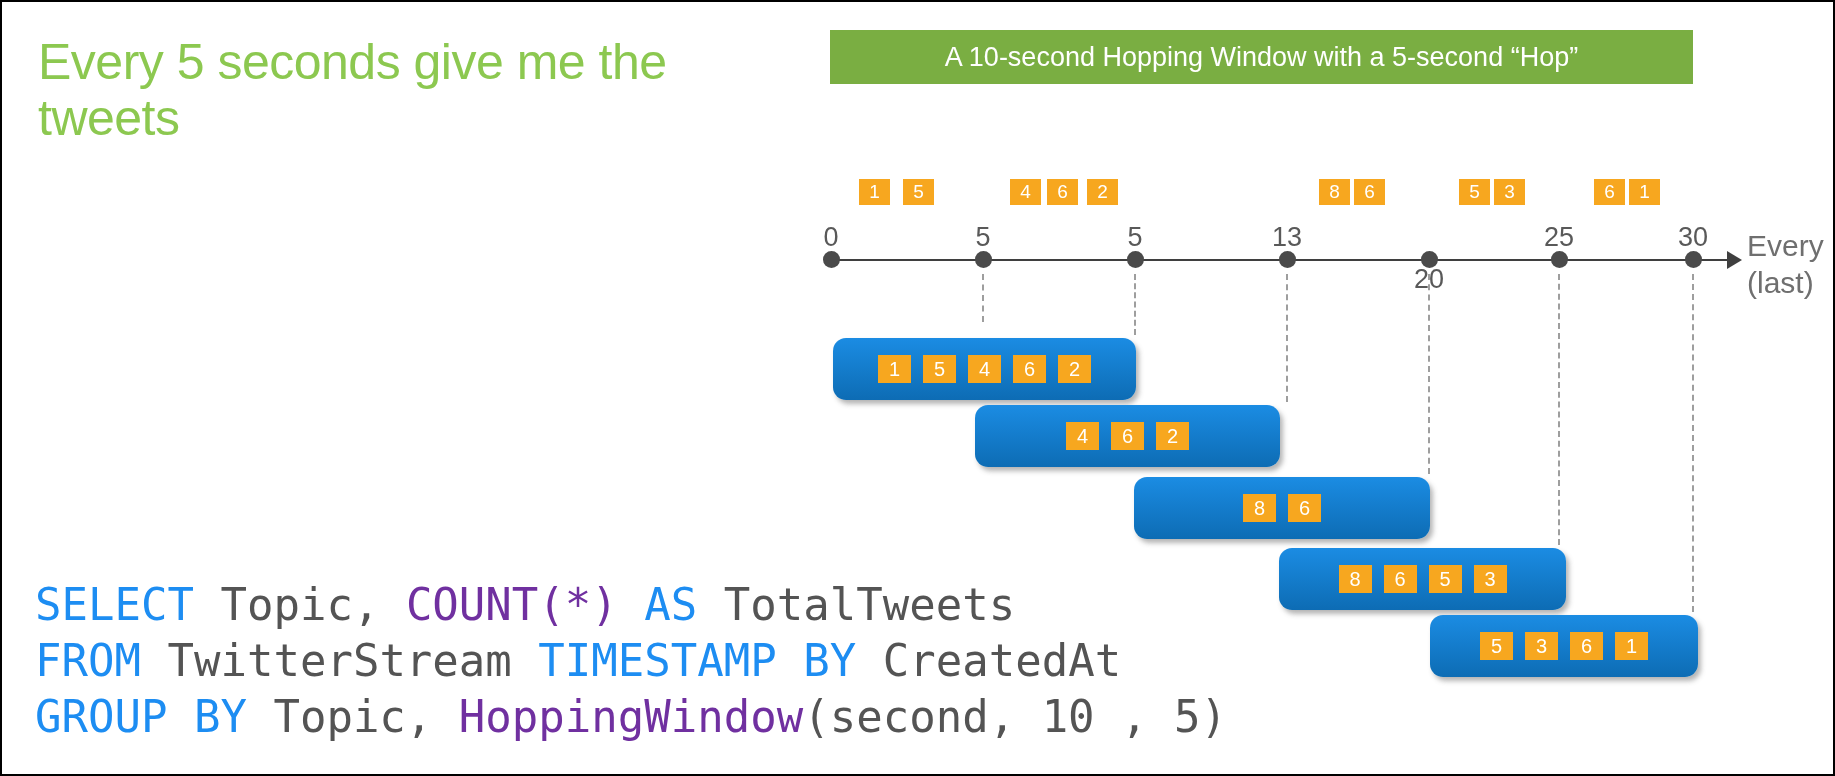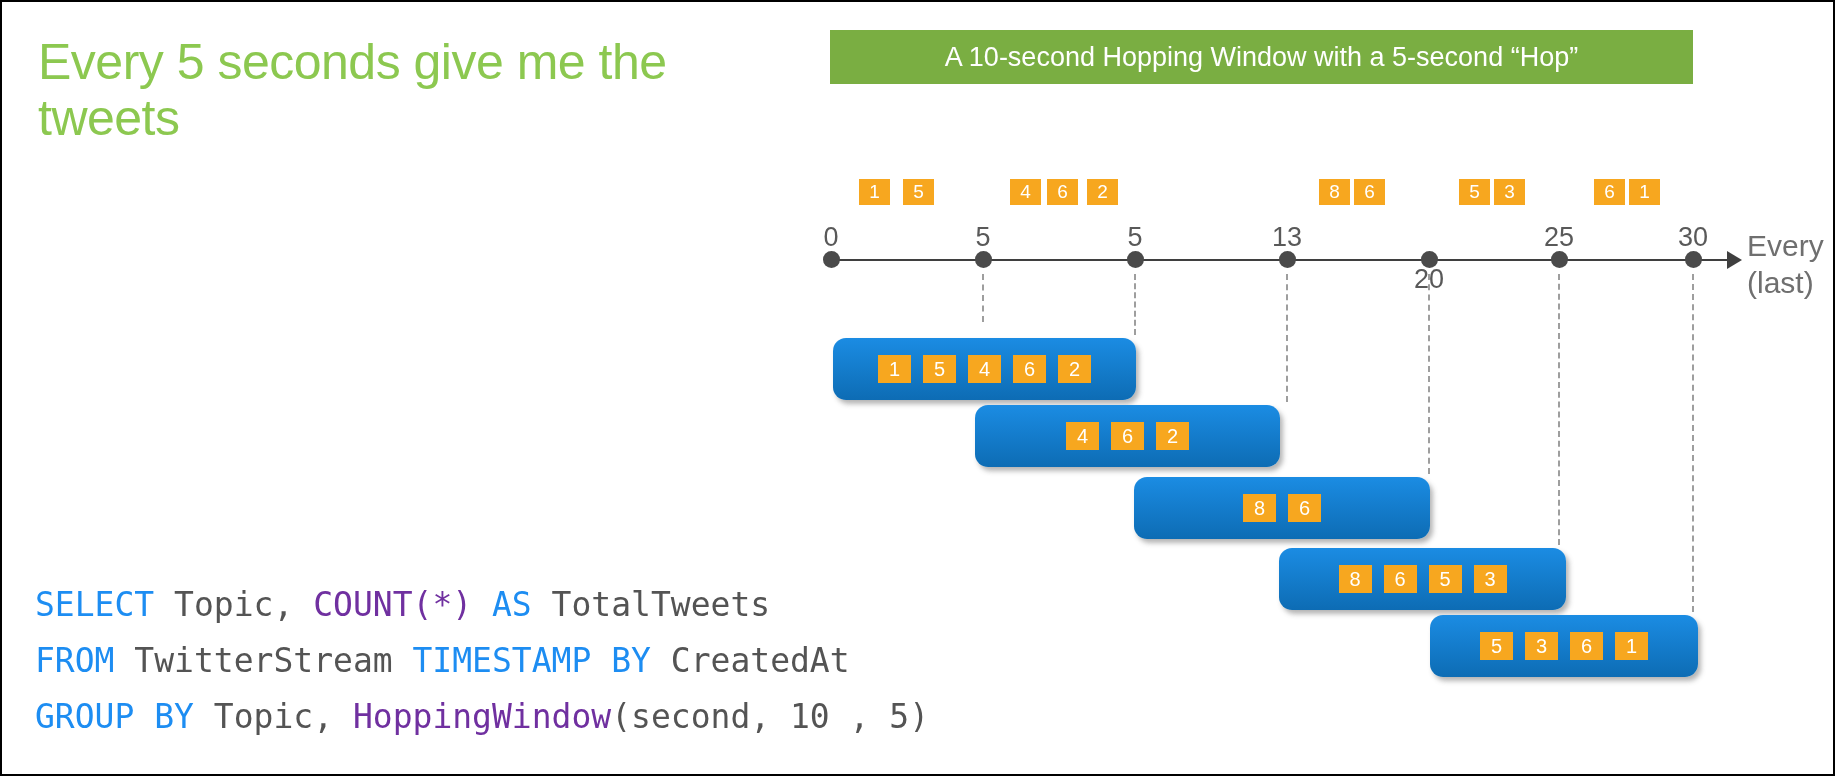--- a/index.html
+++ b/index.html
@@ -44,21 +44,21 @@
     display:flex; align-items:center; justify-content:center; gap:12px;
   }
   .win-chip {
     width:33px; height:28px; background:var(--chip-orange,#F7A71F);
     color:#fff; font-size:20px; line-height:28px; text-align:center; flex:0 0 auto;
   }
   
   .code {
     position:absolute; left:33px; top:575px;
     font-family:"DejaVu Sans Mono","Liberation Mono",monospace;
-    font-size:33px; line-height:56px; white-space:pre;
+    font-size:44px; line-height:56px; white-space:pre;
   }
   .tok-kw    { color:var(--kw-blue,#1D8DF2); }
   .tok-fn    { color:var(--fn-purple,#7030A0); }
   .tok-plain { color:var(--code-gray,#545454); }
 </style>
 </head>
 <body>
 
 <div class="slide">
 

